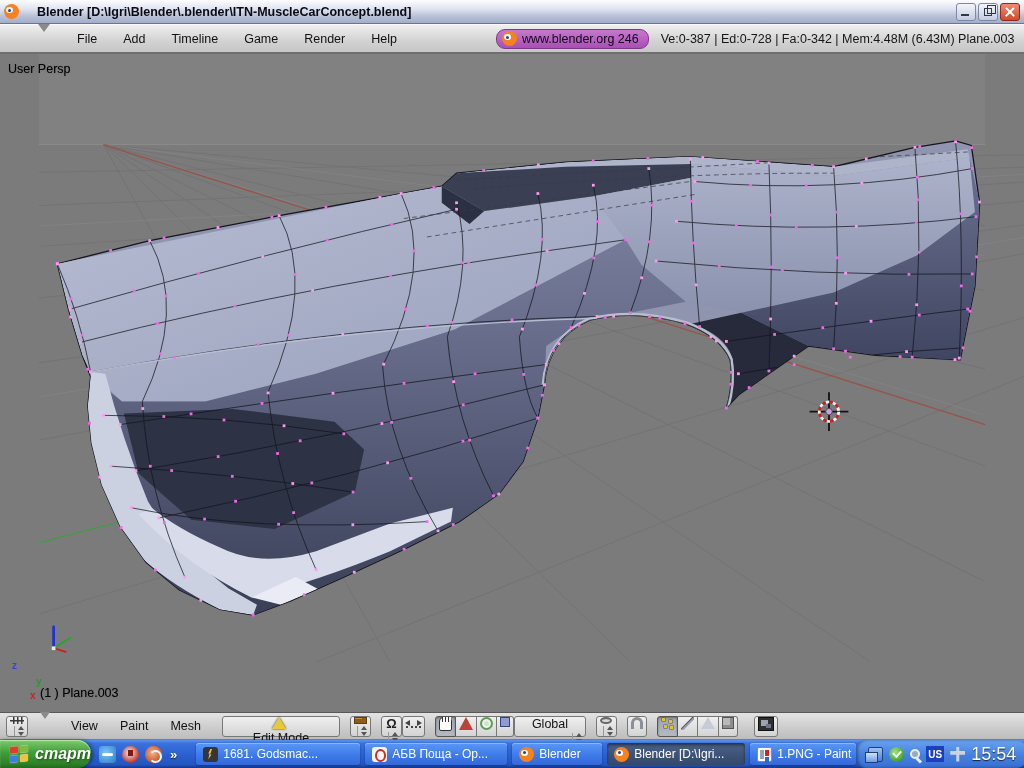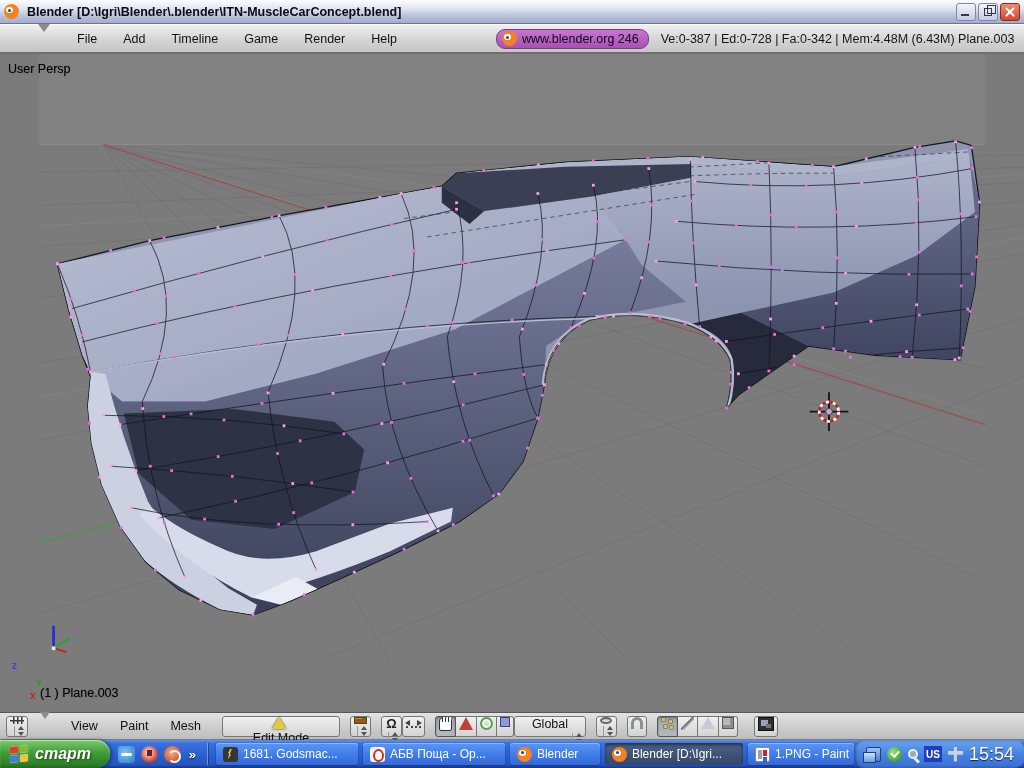--- a/index.html
+++ b/index.html
@@ -4,21 +4,21 @@
 <style>
   * { margin:0; padding:0; box-sizing:border-box; }
   html,body { width:1024px; height:768px; overflow:hidden; background:#000;
               font-family:"Liberation Sans", sans-serif; }
   #screen { position:relative; width:1024px; height:768px; }
 
   
   #titlebar { position:absolute; left:0; top:0; width:1024px; height:24px;
     background:linear-gradient(#fdfdfe, #dde3f0 40%, #b9c1d8 70%, #a4adc9);
     border-bottom:1px solid #6b7494; display:flex; align-items:center; padding:0 4px; }
-  #titlebar .ttl { font-size:12.5px; font-weight:bold; color:#0a0a14; margin-left:8px; white-space:nowrap; }
+  #titlebar .ttl { font-size:12.5px; font-weight:bold; color:#0a0a14; margin-left:18px; white-space:nowrap; }
   .winbtns { margin-left:auto; display:flex; gap:2px; }
   .wbtn { width:20px; height:18px; border:1px solid #7e88a6; border-radius:3px;
     background:linear-gradient(#f4f6fb,#c4cbdf); position:relative; }
   .wbtn.close { background:linear-gradient(#ef8d72,#cf4a2d); border-color:#8e2b16; }
   .wbtn .glyph-min { position:absolute; left:4px; bottom:4px; width:8px; height:2px; background:#31384e; }
   .wbtn .glyph-rest { position:absolute; left:5px; top:4px; width:8px; height:8px; border:1.5px solid #31384e; }
   .wbtn .glyph-rest:before { content:""; position:absolute; left:2px; top:-4px; width:7px; height:7px; border:1.5px solid #31384e; }
   .wbtn .x1,.wbtn .x2 { position:absolute; left:3px; top:7px; width:12px; height:2.4px; background:#fff; border-radius:1px; }
   .wbtn .x1 { transform:rotate(45deg);} .wbtn .x2 { transform:rotate(-45deg);}
 
@@ -665,21 +665,21 @@
       <span class="label">старт</span>
     </div>
     <div id="quicklaunch">
       <span class="ql-icon ql-ie"></span>
       <span class="ql-icon ql-dm"></span>
       <span class="ql-icon ql-op"></span>
       <span id="ql-chevron">»</span>
     </div>
     <span class="tb-sep"></span>
     <div id="tasks">
-      <span class="task" style="width:142px">
+      <span class="task" style="width:164px">
         <span class="ticon winamp"></span>
         <span>1681. Godsmac...</span>
       </span>
       <span class="task" style="width:142px">
         <span class="ticon opera"></span>
         <span>АБВ Поща - Op...</span>
       </span>
       <span class="task" style="width:90px">
         <span class="blogo ticon"></span>
         <span>Blender</span>

